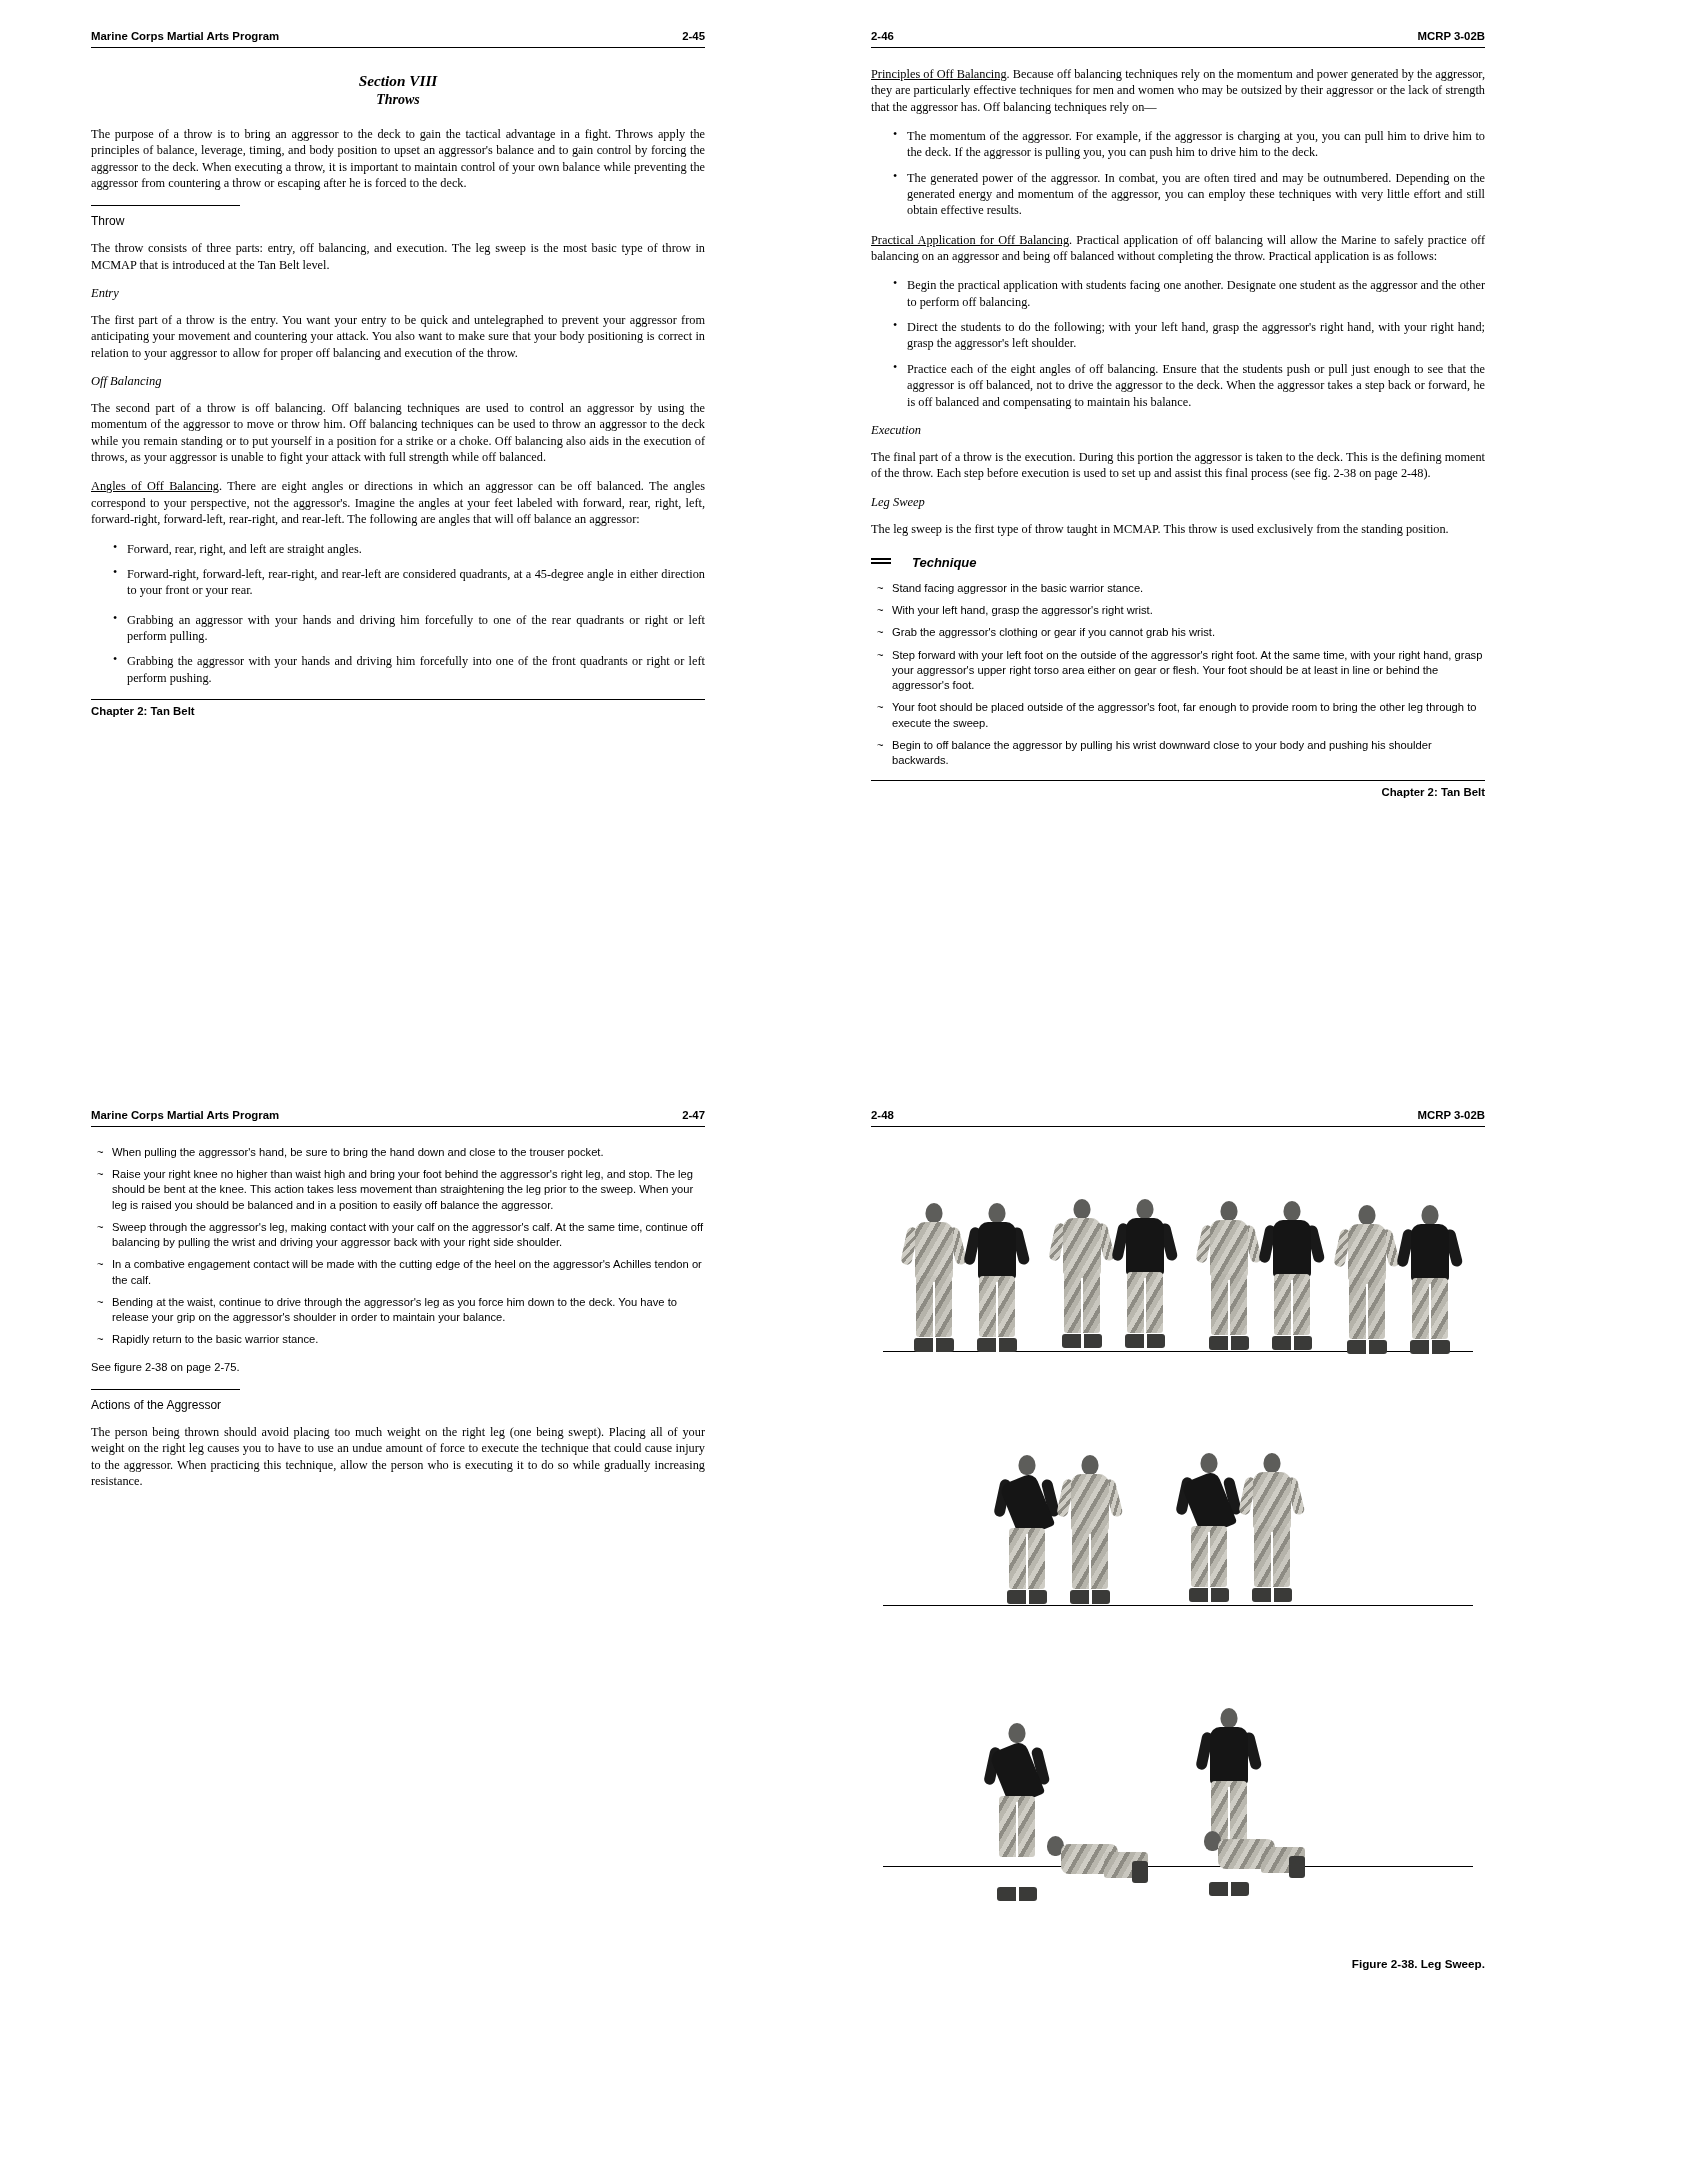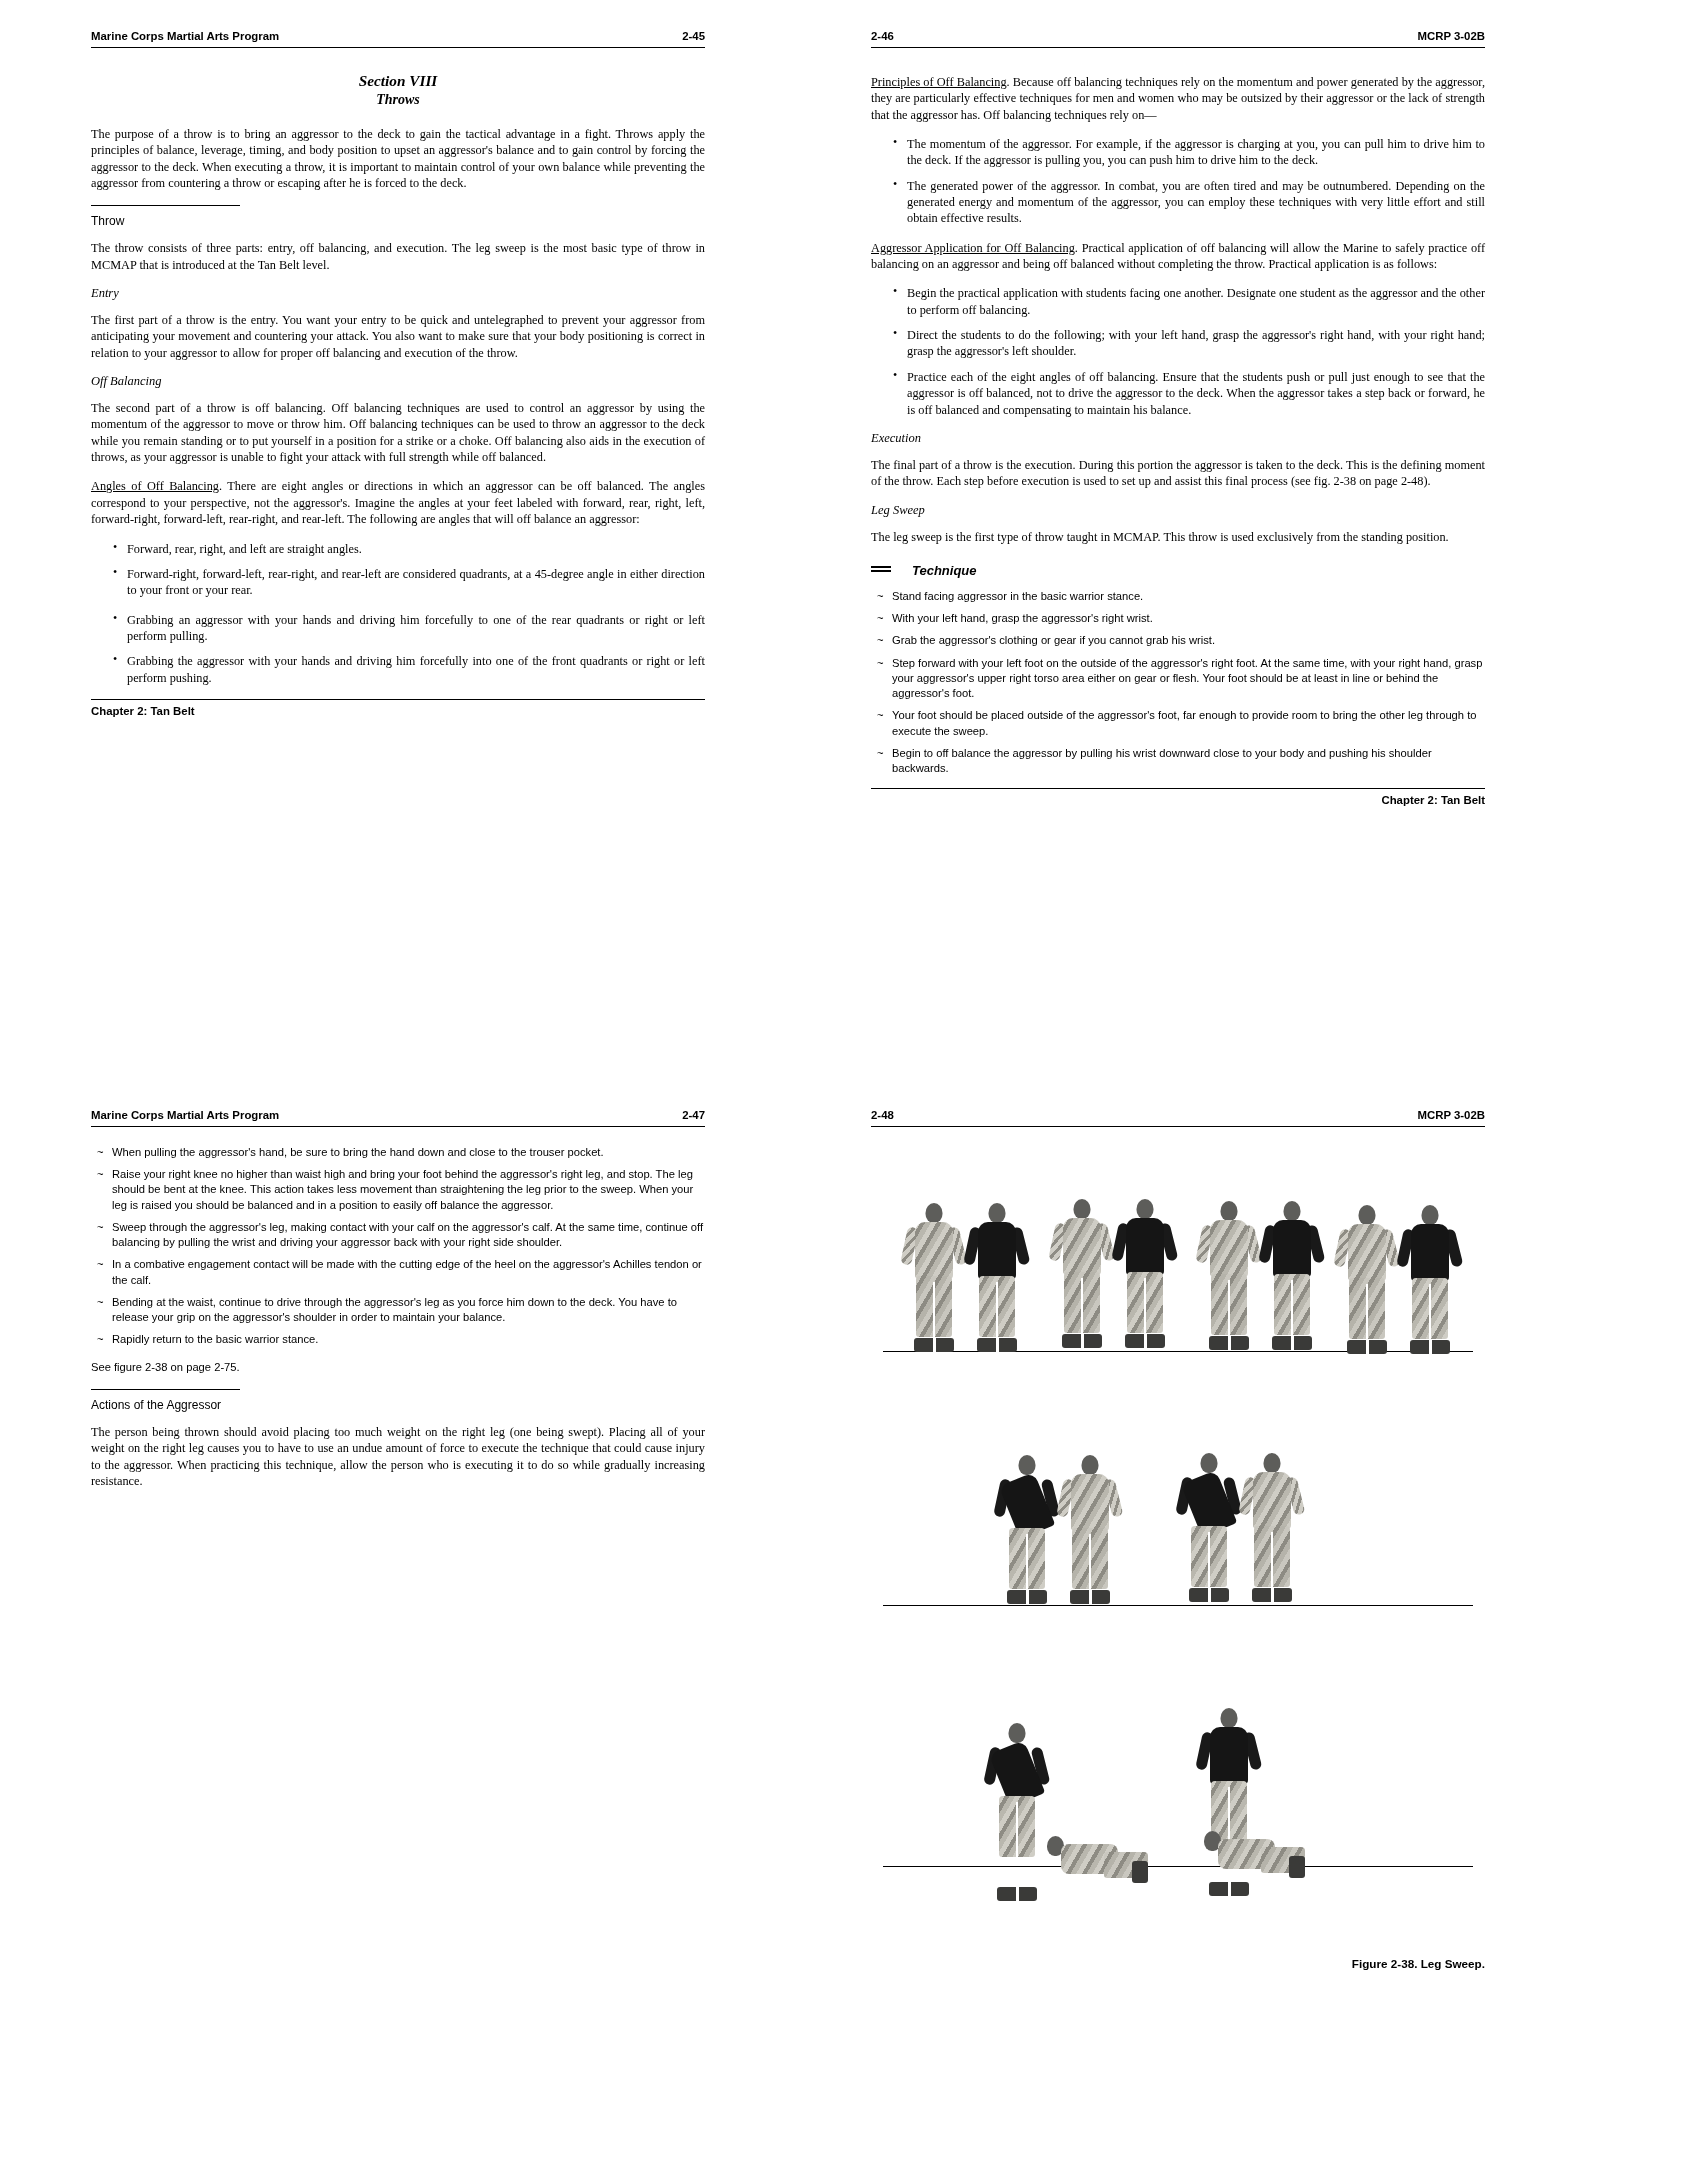--- a/index.html
+++ b/index.html
@@ -66,21 +66,21 @@
     text-align: center;
     font-style: italic;
     font-weight: bold;
     font-size: 14px;
     margin: 0 0 18px 0;
   }
   p.t {
     font-size: 12.3px;
     line-height: 1.33;
     text-align: justify;
-    margin: 8px 0 13px 0;
+    margin: 0 0 13px 0;
   }
   .rule {
     width: 149px;
     border-top: 1px solid #000;
     margin: 14px 0 8px 0;
   }
   h3.sub {
     font-family: "Liberation Sans", sans-serif;
     font-size: 12px;
     font-weight: normal;
@@ -337,21 +337,21 @@
       <div class="right">MCRP 3-02B</div>
     </div>
     <div class="body">
       <p class="t"><span class="u">Principles of Off Balancing</span><span>. Because off balancing techniques rely on the momentum and power generated by the aggressor, they are particularly effective techniques for men and women who may be outsized by their aggressor or the lack of strength that the aggressor has. Off balancing techniques rely on—</span></p>
 
       <ul class="bul">
         <li>The momentum of the aggressor. For example, if the aggressor is charging at you, you can pull him to drive him to the deck. If the aggressor is pulling you, you can push him to drive him to the deck.</li>
         <li>The generated power of the aggressor. In combat, you are often tired and may be outnumbered. Depending on the generated energy and momentum of the aggressor, you can employ these techniques with very little effort and still obtain effective results.</li>
       </ul>
 
-      <p class="t"><span class="u">Aggressor Application for Off Balancing</span><span>. Practical application of off balancing will allow the Marine to safely practice off balancing on an aggressor and being off balanced without completing the throw. Practical application is as follows:</span></p>
+      <p class="t"><span class="u">Practical Application for Off Balancing</span><span>. Practical application of off balancing will allow the Marine to safely practice off balancing on an aggressor and being off balanced without completing the throw. Practical application is as follows:</span></p>
 
       <ul class="bul">
         <li>Begin the practical application with students facing one another. Designate one student as the aggressor and the other to perform off balancing.</li>
         <li>Direct the students to do the following; with your left hand, grasp the aggressor's right hand, with your right hand; grasp the aggressor's left shoulder.</li>
         <li>Practice each of the eight angles of off balancing. Ensure that the students push or pull just enough to see that the aggressor is off balanced, not to drive the aggressor to the deck. When the aggressor takes a step back or forward, he is off balanced and compensating to maintain his balance.</li>
       </ul>
 
       <h4 class="it">Execution</h4>
       <p class="t">The final part of a throw is the execution. During this portion the aggressor is taken to the deck. This is the defining moment of the throw. Each step before execution is used to set up and assist this final process (see fig. 2-38 on page 2-48).</p>
 

